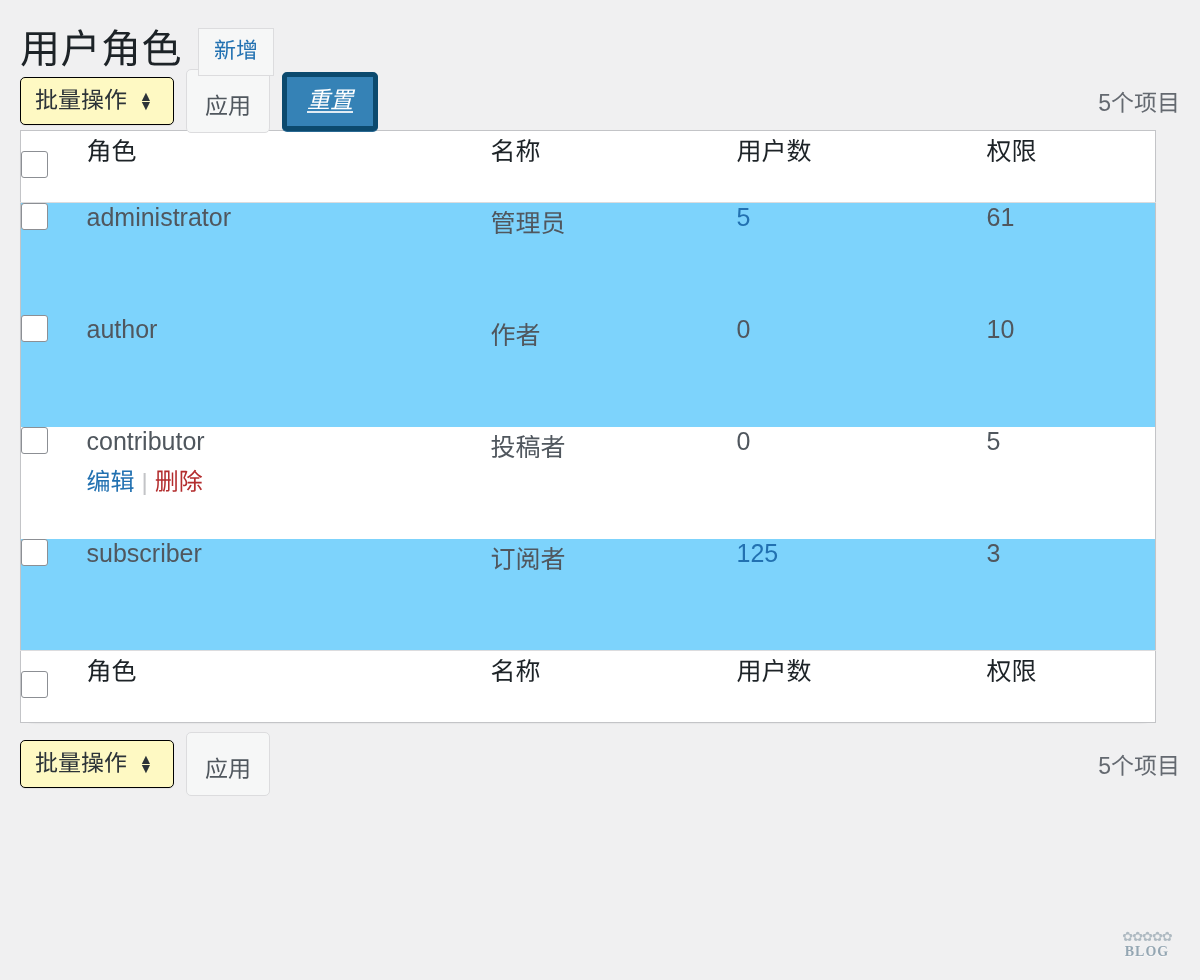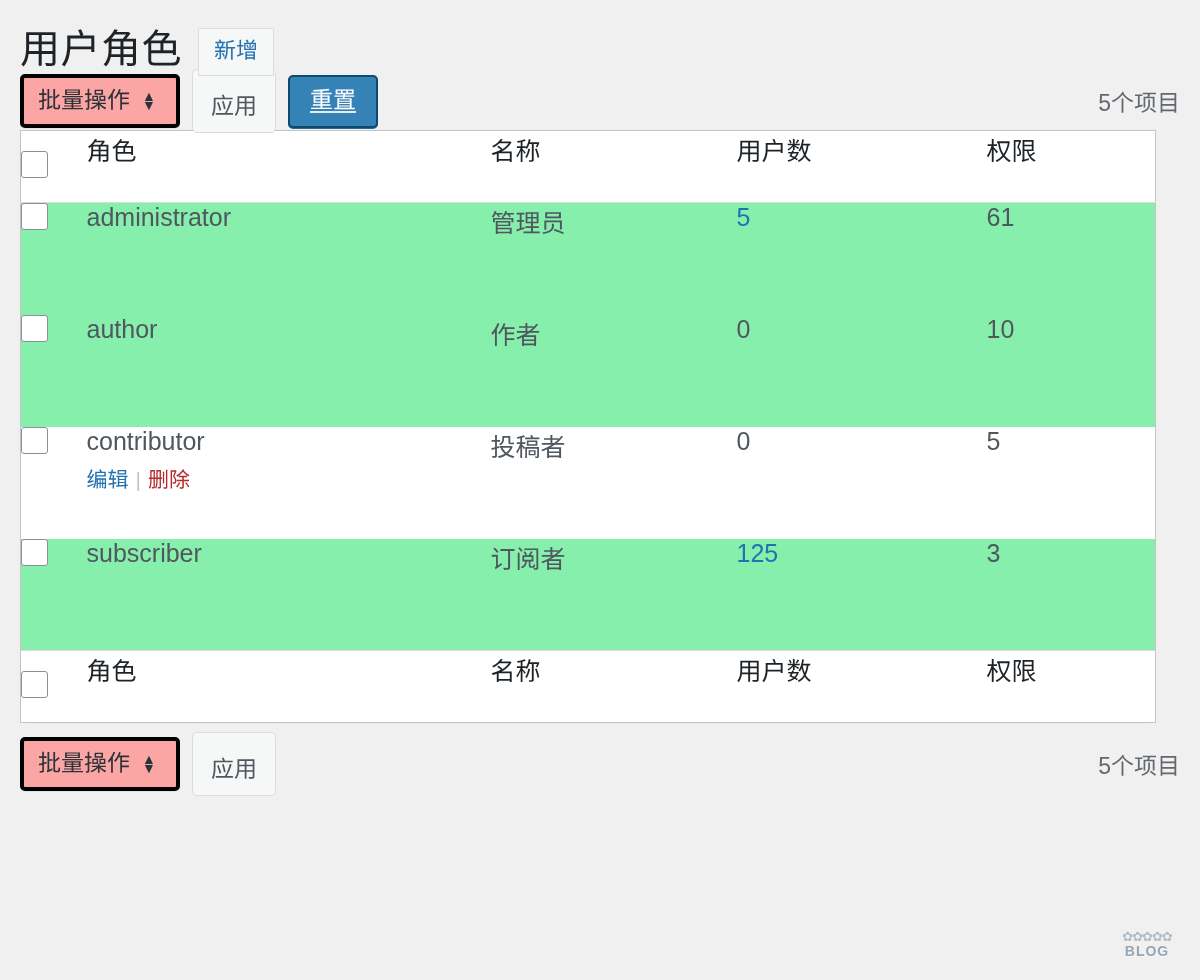--- a/index.html
+++ b/index.html
@@ -65,22 +65,22 @@
     padding-top: 2px;
   }
   .tablenav.bottom {
     padding-top: 12px;
   }
 
   .bulk-select {
     position: relative;
     display: inline-flex;
     align-items: center;
-    background: #fca5a5;
-    border: 4px solid #000000;
+    background: #fef9c3;
+    border: 1px solid #000000;
     border-radius: 5px;
     box-shadow: 0 1px 1px rgba(0,0,0,0.06);
     padding: 11px 14px 12px 14px;
     font-size: 23px;
     color: #2c3338;
     line-height: 1;
     cursor: pointer;
     min-width: 124px;
     box-sizing: content-box;
   }
@@ -109,27 +109,28 @@
     border-radius: 5px;
     color: #50575e;
     font-size: 23px;
     line-height: 1;
     padding: 25px 18px 14px;
     cursor: pointer;
     box-sizing: border-box;
   }
   .btn-primary {
     background: #3582b6;
-    border: 2px solid #0c4a6e;
+    border: 5px solid #0c4a6e;
     color: #ffffff;
     box-shadow: 0 1px 0 #2a6992;
     padding: 12px 20px 14px;
     text-decoration: underline;
     text-decoration-color: rgba(255,255,255,0.85);
     text-underline-offset: 3px;
+    font-style: italic;
   }
 
   .displaying-num {
     margin-left: auto;
     font-size: 23px;
     color: #646970;
     white-space: nowrap;
   }
 
   
@@ -168,28 +169,28 @@
   tfoot tr { border-top: 1px solid #dcdcde; }
 
   tbody td {
     font-size: 25px;
     color: #50575e;
     padding-top: 21px;
     padding-bottom: 12px;
     box-sizing: border-box;
   }
   tbody tr { height: 112px; }
-  tbody tr.alt { background: #86efac; margin-top: 32px; }
+  tbody tr.alt { background: #7dd3fc; margin-top: 32px; }
 
   td.role-col .role-name {
     color: #50575e;
   }
 
   .row-actions {
-    font-size: 21px;
+    font-size: 24px;
     margin-top: 10px;
     color: #c3c4c7;
     line-height: 1.3;
   }
   .row-actions a { text-decoration: none; cursor: pointer; }
   .row-actions .edit   { color: #2271b1; }
   .row-actions .delete { color: #b32d2e; }
   .row-actions .sep {
     color: #c3c4c7;
     padding: 0 7px;
@@ -237,21 +238,21 @@
     line-height: 14px;
     font-family: "DejaVu Sans", sans-serif;
   }
   .watermark .wm-text {
     font-size: 14px;
     font-weight: bold;
     color: #4a6b80;
     letter-spacing: 1px;
     line-height: 15px;
     text-shadow: 0 1px 0 #fff;
-    font-family: Liberation Sans, sans-serif;
+    font-family: Liberation Serif, serif;
   }
 </style>
 </head>
 <body>
 
 <div class="wrap">
 
   <div class="page-title-row">
     <h1 class="page-title">用户角色</h1>
     <a class="page-title-action">新增</a>

